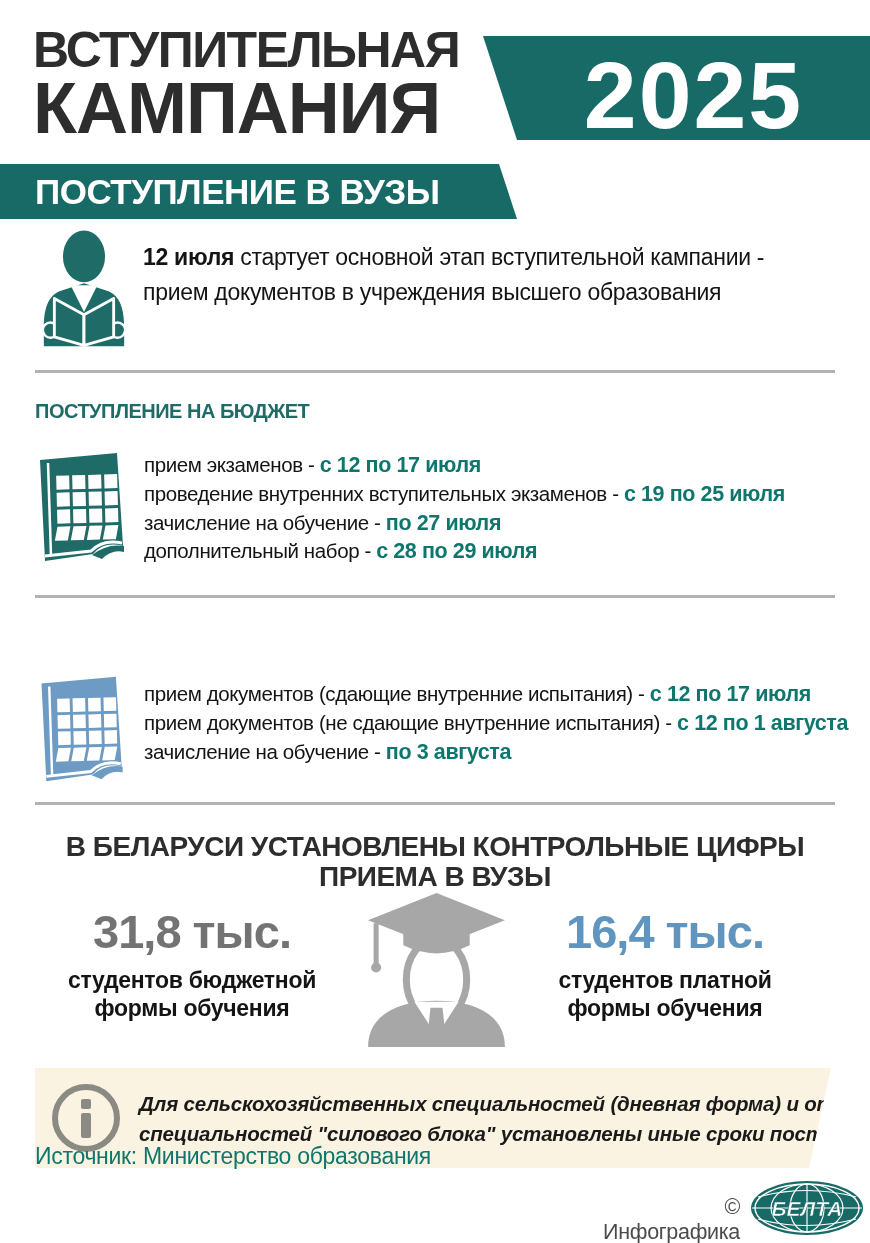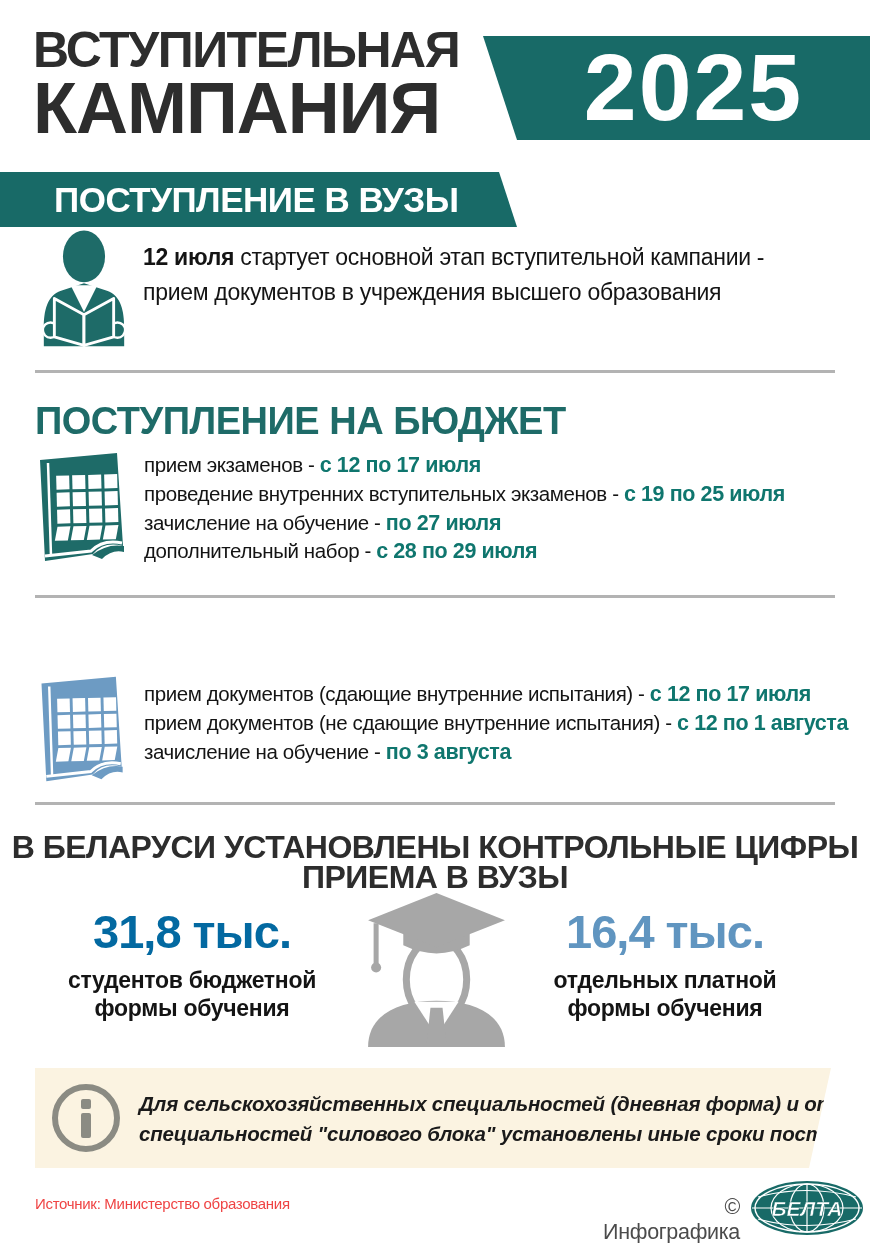--- a/index.html
+++ b/index.html
@@ -14,30 +14,29 @@
   .title-block { position: absolute; left: 33px; top: 24px; color: #2d2d2d; }
   .title-line1 { font-size: 50px; font-weight: bold; letter-spacing: -1.5px; line-height: 52px; }
   .title-line2 { font-size: 72px; font-weight: bold; letter-spacing: -1px; line-height: 64px; }
 
   .year-shape {
     position: absolute; top: 36px; left: 0; width: 870px; height: 104px;
     background: #186a67;
     clip-path: polygon(483px 0, 870px 0, 870px 104px, 517px 104px);
   }
   .year-text {
-    position: absolute; left: 517px; top: 0; width: 353px; height: 104px;
+    position: absolute; left: 517px; top: 8px; width: 353px; height: 104px;
     line-height: 102px; text-align: center;
     font-size: 95px; font-weight: bold; color: #ffffff; letter-spacing: 2px;
   }
 
   .banner {
-    position: absolute; top: 172px; left: 0; width: 520px; height: 55px;
+    position: absolute; top: 164px; left: 0; width: 520px; height: 55px;
     background: #186a67;
     clip-path: polygon(0 0, 499px 0, 517px 55px, 0 55px);
-    padding-left: 19px;
   }
   .banner-text {
     margin-left: 35px; line-height: 55px;
     font-size: 35px; font-weight: bold; color: #ffffff; letter-spacing: -0.5px;
   }
 
   
   .reader-svg { position: absolute; left: 40px; top: 228px; }
   .intro-text {
     position: absolute; left: 143px; top: 240px; width: 710px;
@@ -47,67 +46,67 @@
 
   
   .divider { position: absolute; left: 35px; width: 800px; height: 3px; background: #b3b3b3; }
   .divider-1 { top: 370px; }
   .divider-2 { top: 595px; }
   .divider-3 { top: 802px; }
 
   
   .sec-heading {
     position: absolute; left: 35px;
-    font-size: 38px; font-weight: bold; letter-spacing: -0.5px; white-space: nowrap;
+    font-size: 20px; font-weight: bold; letter-spacing: -0.5px; white-space: nowrap;
   }
   .sec-heading.teal { color: #1e6b68; top: 400px; }
   .sec-heading.blue { color: #5e92bc; top: 624px; }
 
   .cal-svg { position: absolute; left: 32px; }
   .cal-teal { color: #1e6b68; top: 448px; }
   .cal-blue { color: #6d9bc3; top: 672px; }
 
   .rows { position: absolute; left: 144px; width: 716px; font-size: 20.5px; line-height: 28.8px; letter-spacing: -0.4px; color: #141414; }
   .rows-1 { top: 451px; }
   .rows-2 { top: 680px; }
   .rows .row { display: block; white-space: nowrap; }
   .rows .val { font-weight: bold; font-size: 21.5px; color: #0f766e; }
 
   
   .quota-title {
     position: absolute; top: 832px; left: 0; width: 870px; text-align: center;
-    font-size: 32px; font-weight: bold; letter-spacing: -0.5px; line-height: 30px; color: #2d2d2d;
+    font-size: 28px; font-weight: bold; letter-spacing: -0.5px; line-height: 30px; color: #2d2d2d;
   }
   .grad-svg { position: absolute; left: 353px; top: 889px; }
 
   .stat { position: absolute; width: 264px; top: 906px; text-align: center; }
   .stat-left  { left: 60px; }
   .stat-right { left: 533px; }
   .stat-value { font-size: 47px; font-weight: bold; letter-spacing: -1px; line-height: 52px; }
-  .stat-left  .stat-value { color: #0369a1; }
+  .stat-left  .stat-value { color: #737373; }
   .stat-right .stat-value { color: #6095c0; }
   .stat-desc { margin-top: 8px; font-size: 23px; line-height: 28px; letter-spacing: -0.3px; color: #141414; }
   .stat-desc .line { display: block; white-space: nowrap; font-weight: bold; }
 
   
   .note-box {
     position: absolute; left: 35px; top: 1068px; width: 796px; height: 100px;
     background: #fbf3e1;
     clip-path: polygon(0 0, 796px 0, 774px 100px, 0 100px);
   }
   .info-svg { position: absolute; left: 16px; top: 15px; }
   .note-text {
     position: absolute; left: 104px; top: 21px; width: 660px;
     font-size: 20.5px; font-weight: bold; font-style: italic;
     line-height: 30px; letter-spacing: -0.2px; color: #1a1a1a;
   }
   .note-text .line { display: block; white-space: nowrap; }
 
   
-  .footer-source { position: absolute; left: 35px; top: 1195px; font-size: 15px; letter-spacing: -0.3px; color: #ef4444; }
+  .footer-source { position: absolute; left: 35px; top: 1143px; font-size: 23px; letter-spacing: -0.3px; color: #0f766e; }
   .footer-credit { position: absolute; left: 590px; top: 1195px; width: 150px; text-align: right; font-size: 21.5px; letter-spacing: -0.3px; color: #4b4b4b; }
   .belta-svg { position: absolute; left: 750px; top: 1180px; }
 </style>
 </head>
 <body>
 
 <div class="page">
 
   <div class="title-block">
     <div class="title-line1">ВСТУПИТЕЛЬНАЯ</div>
@@ -226,21 +225,21 @@
     <div class="stat-value">31,8 тыс.</div>
     <div class="stat-desc">
       <span class="line">студентов бюджетной</span>
       <span class="line">формы обучения</span>
     </div>
   </div>
 
   <div class="stat stat-right">
     <div class="stat-value">16,4 тыс.</div>
     <div class="stat-desc">
-      <span class="line">отдельных платной</span>
+      <span class="line">студентов платной</span>
       <span class="line">формы обучения</span>
     </div>
   </div>
 
   <div class="note-box">
     <svg class="info-svg" width="70" height="70" viewBox="0 0 70 70">
       <circle cx="35" cy="35" r="31" fill="none" stroke="#8b8b83" stroke-width="6"></circle>
       <rect x="30" y="16" width="10" height="10" rx="2" fill="#8b8b83"></rect>
       <rect x="30" y="30" width="10" height="25" rx="2" fill="#8b8b83"></rect>
     </svg>

